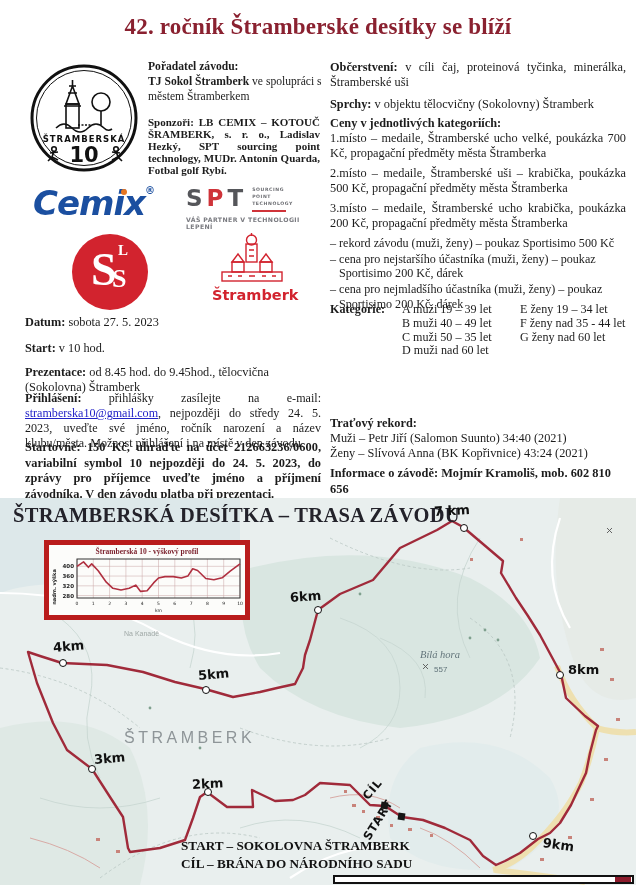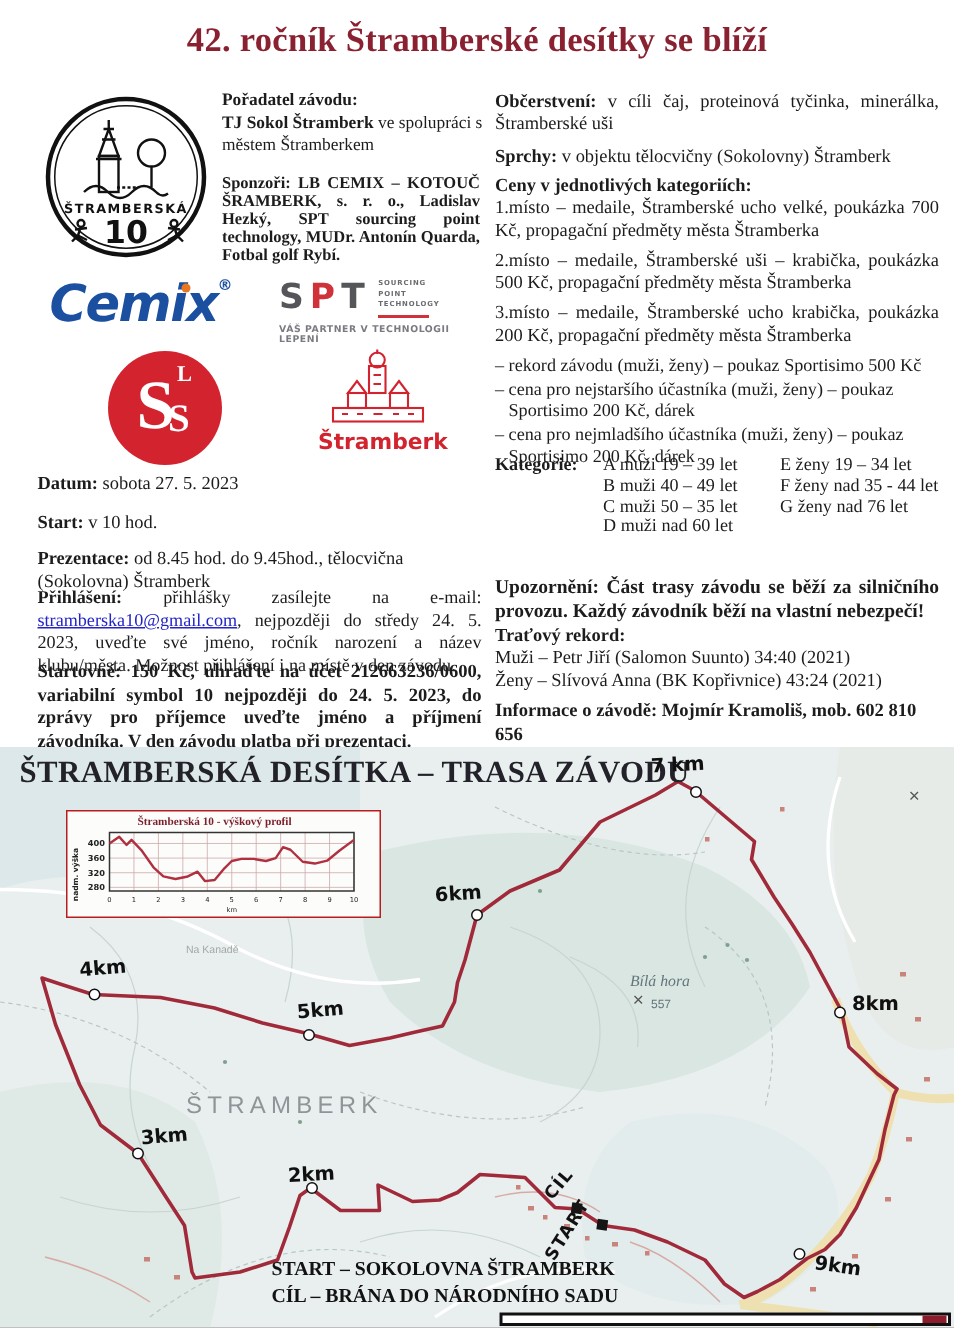--- a/index.html
+++ b/index.html
@@ -57,21 +57,21 @@
   .sokol .s2{position:absolute;left:40px;top:30px;color:#fff;font-weight:bold;font-size:26px;
              font-family:"Liberation Serif",serif;}
   .sokol .sl{position:absolute;left:46px;top:8px;color:#fff;font-weight:bold;font-size:15px;
              font-family:"Liberation Serif",serif;}
   .townlogo{left:212px;top:232px;width:80px;text-align:center;}
   .townlogo .lbl{font-family:"DejaVu Sans",sans-serif;font-weight:bold;font-size:14.5px;color:#d2232e;margin-top:1px;}
   .s10logo{left:28px;top:62px;width:112px;height:112px;}
   
   .map{left:0;top:498px;width:632px;height:387px;}
   .map-title{left:13px;top:6px;font-size:20.5px;font-weight:bold;color:#23222a;letter-spacing:.3px;}
-  .profile{left:44px;top:42px;width:196px;height:70px;background:#fcfcfa;border:1px solid #b91c1c;padding-left:12px;}
+  .profile{left:44px;top:42px;width:196px;height:70px;background:#fcfcfa;border:5px solid #b91c1c;}
   .ptitle{position:absolute;left:0;top:2px;width:196px;text-align:center;font-size:7.5px;
           font-weight:bold;color:#7a1f2b;}
   .kmlabel{position:absolute;font-family:"DejaVu Sans",sans-serif;font-weight:bold;font-size:13px;
            color:#101010;white-space:nowrap;transform-origin:left center;}
   .kmdot{position:absolute;width:6px;height:6px;border:1.6px solid #111;border-radius:50%;background:#fff;}
   .geo{position:absolute;font-family:"Liberation Sans",sans-serif;color:#8e9598;}
   .town{left:124px;top:231px;font-size:16px;letter-spacing:3.5px;color:#8e9598;}
   .hill{left:420px;top:151px;font-size:10.5px;font-style:italic;font-family:"Liberation Serif",serif;color:#63757b;}
   .elev{left:434px;top:167px;font-size:8px;color:#63757b;}
   .kanade{left:124px;top:132px;font-size:7px;color:#9fa8a6;}
@@ -193,25 +193,24 @@
     <div class="kl">Kategorie:</div>
     <div>
       <div>A muži 19 – 39 let</div>
       <div>B muži 40 – 49 let</div>
       <div>C muži  50 – 35 let</div>
       <div>D muži nad 60 let</div>
     </div>
     <div>
       <div>E ženy 19 – 34 let</div>
       <div>F ženy nad 35 - 44 let</div>
-      <div>G ženy nad 76 let</div>
-    </div>
-  </div>
-
-  <div class="abs rc upoz">Upozornění: Část trasy závodu se běží za silničního provozu.  Každý závodník běží na vlastní nebezpečí!</div>
+      <div>G ženy nad 60 let</div>
+    </div>
+  </div>
+
 
   <div class="abs rc rekord">
     <div class="b">Traťový rekord:</div>
     <div>Muži – Petr Jiří (Salomon Suunto) 34:40 (2021)</div>
     <div>Ženy – Slívová Anna (BK Kopřivnice) 43:24 (2021)</div>
   </div>
 
   <div class="abs rc info">
     <div class="b">Informace o závodě:  Mojmír Kramoliš,  mob. 602 810 656</div>
     <div><span>e-mail: </span><a class="mail" href="#">stramberska10@gmail.com</a></div>

